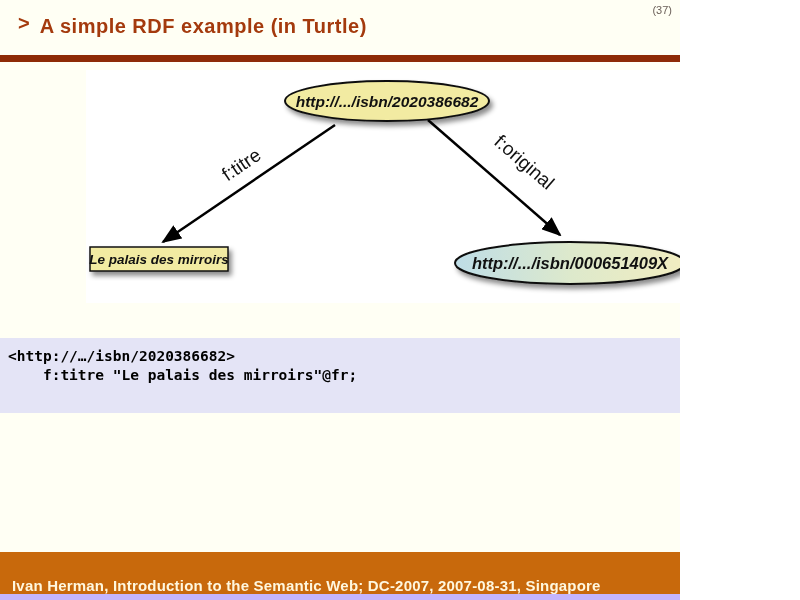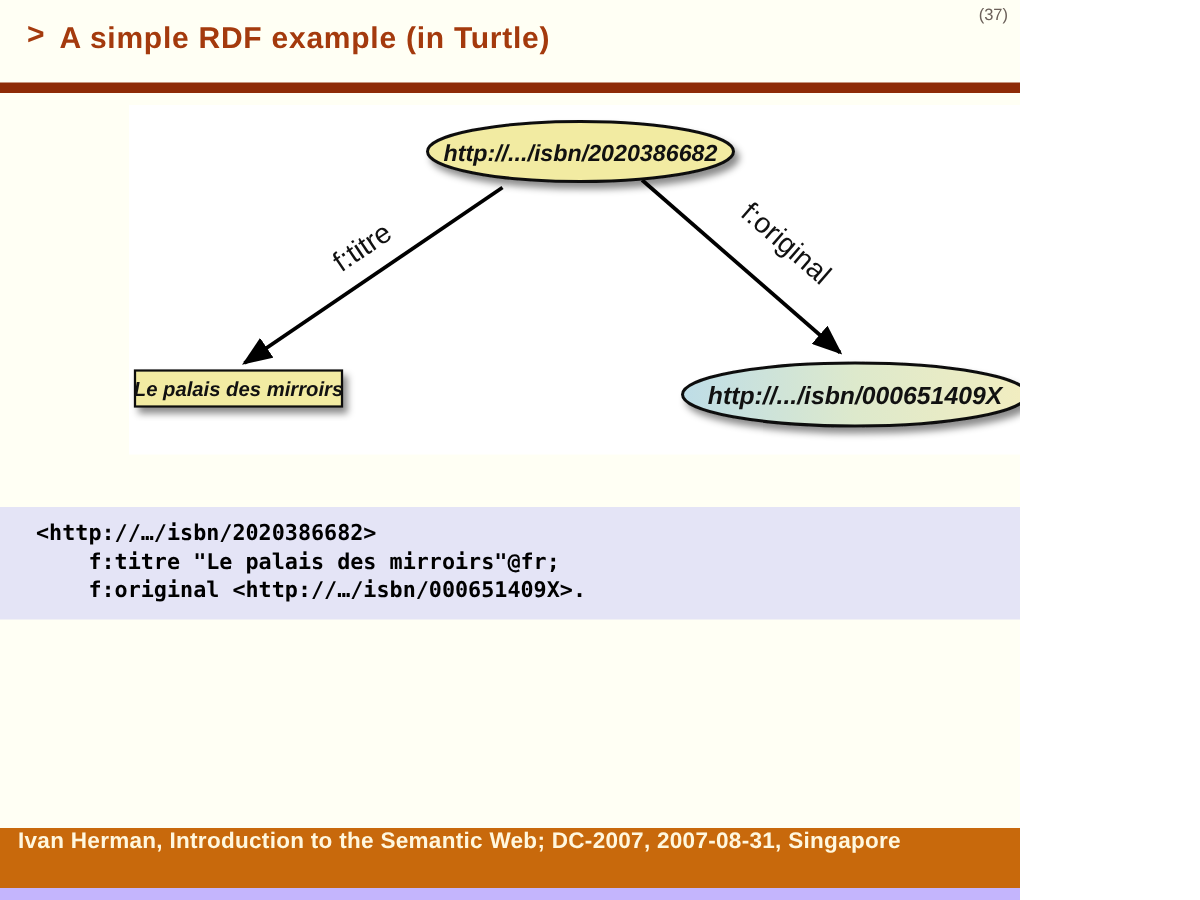--- a/index.html
+++ b/index.html
@@ -72,42 +72,42 @@
   }
 
   
   .code {
     position: absolute;
     top: 338px;
     left: 0;
     width: 800px;
     height: 75px;
     background: #E4E4F6;
-    padding: 9px 0 0 24px;
+    padding: 9px 0 0 8px;
   }
   .code-line {
     font-family: "DejaVu Sans Mono", "Liberation Mono", monospace;
     font-weight: bold;
     font-size: 14.5px;
     line-height: 19px;
     color: #000000;
     white-space: pre;
   }
 
   
   .footer {
     position: absolute;
     top: 552px;
     left: 0;
     width: 800px;
     height: 48px;
     background: #C8690C;
-    border-bottom: 8px solid #c4b5fd;
+    border-bottom: 6px solid #c4b5fd;
     display: flex;
-    align-items: flex-start;
+    align-items: flex-end;
   }
   .footer-text {
     margin-left: 12px;
     font-size: 15px;
     font-weight: bold;
     color: #FFF7DE;
     letter-spacing: 0.2px;
   }
   .w3c-logo {
     position: absolute;
@@ -172,21 +172,20 @@
       <text class="node-label" x="73" y="194" font-size="13.5" text-anchor="middle">Le palais des mirroirs</text>
 
       <ellipse cx="484" cy="193" rx="115" ry="21" fill="url(#blueCream)" stroke="#111111" stroke-width="2" filter="url(#ds)"></ellipse>
       <text class="node-label" x="484" y="199" font-size="16.5" text-anchor="middle">http://.../isbn/000651409X</text>
     </svg>
   </div>
 
   <div class="code">
     <div class="code-line">&lt;http://…/isbn/2020386682&gt;</div>
     <div class="code-line">    f:titre "Le palais des mirroirs"@fr;</div>
-    <div class="code-line">    f:original &lt;http://…/isbn/000651409X&gt;.</div>
   </div>
 
   <div class="footer">
     <span class="footer-text">Ivan Herman, Introduction to the Semantic Web; DC-2007, 2007-08-31, Singapore</span>
     <span class="w3c-logo"><span class="w3">W3</span><span class="c">C</span><span class="reg">®</span></span>
   </div>
 
 </div>
 
 </body></html>

